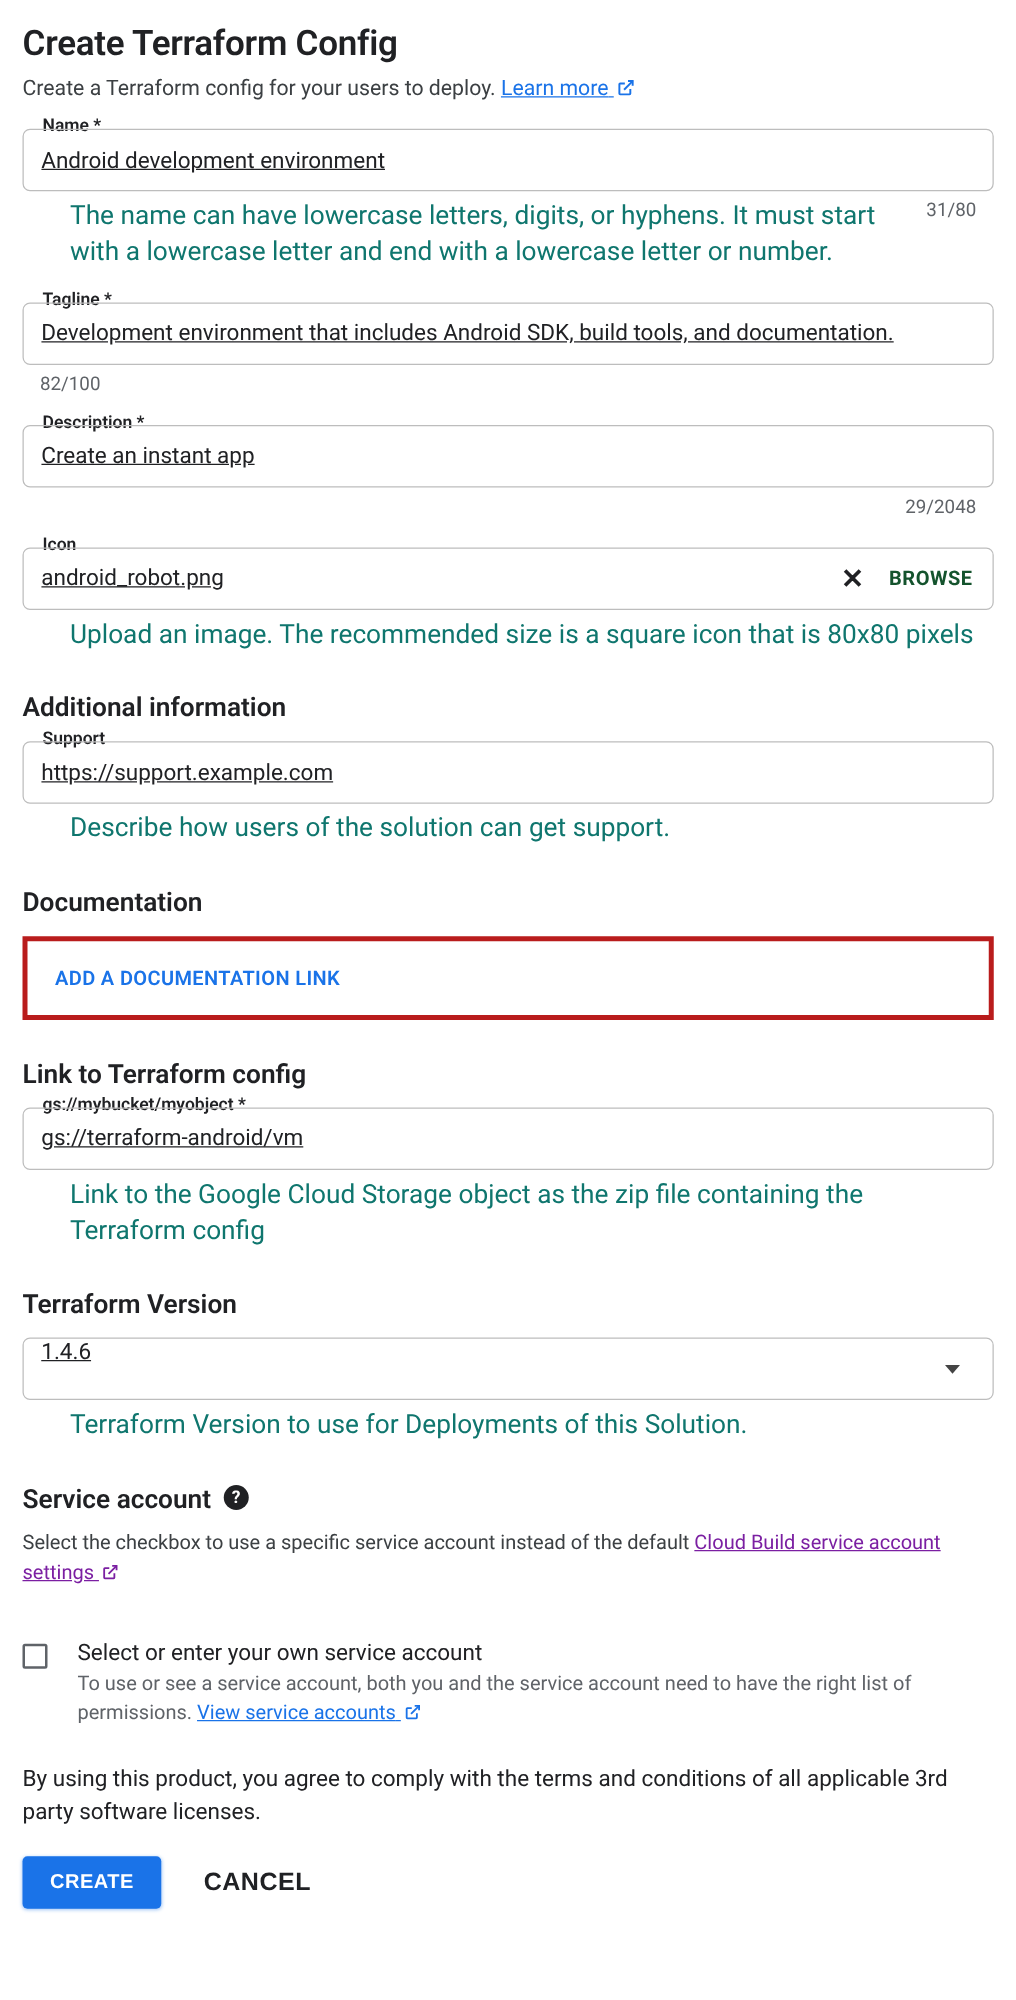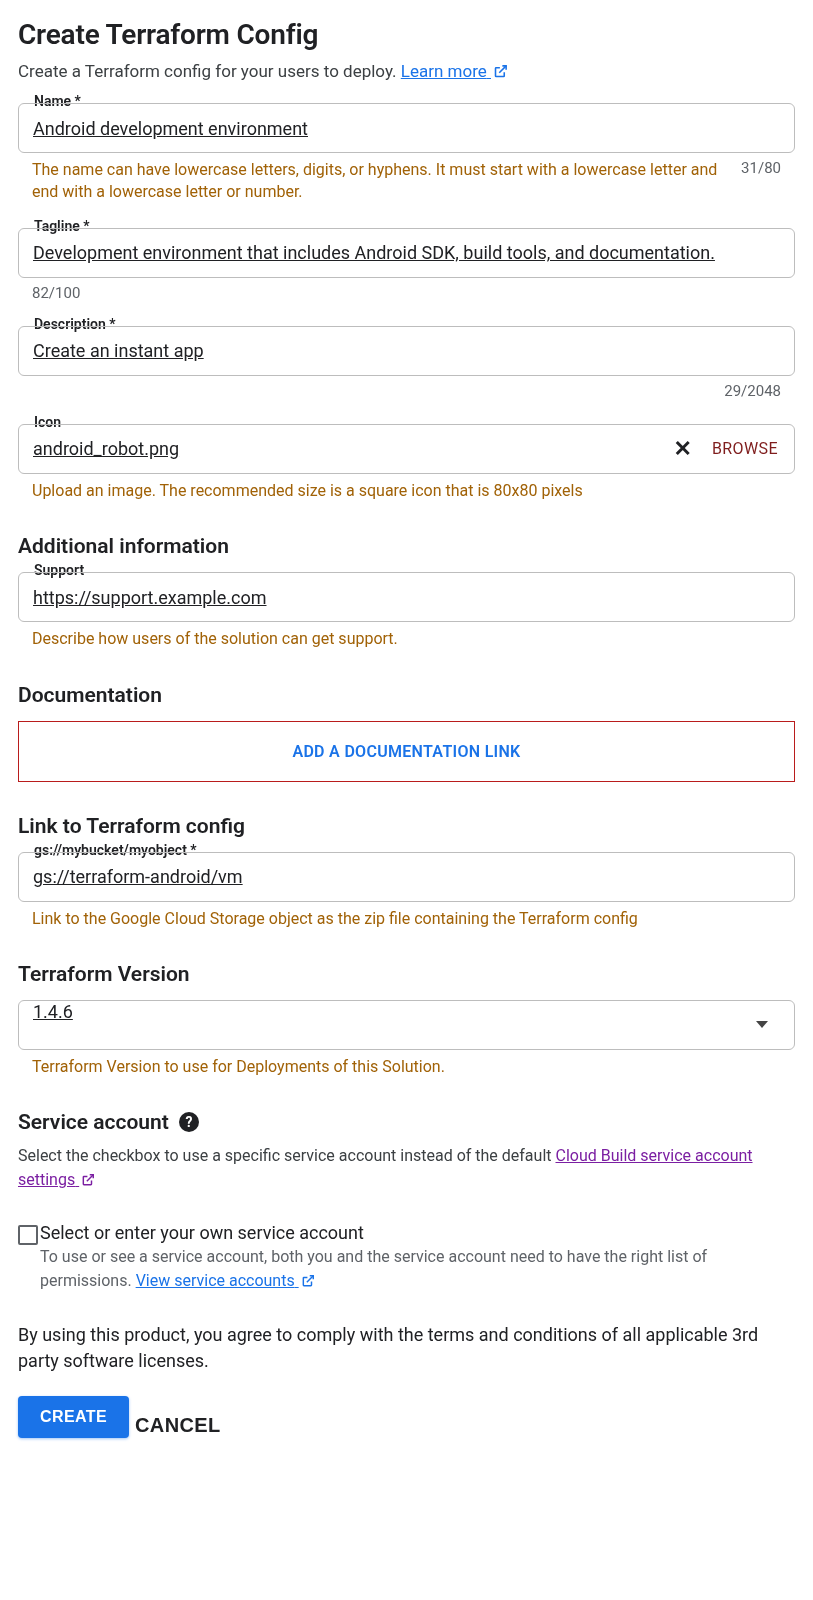--- a/index.html
+++ b/index.html
@@ -70,23 +70,24 @@
   }
   .helper-row {
     display: flex;
     justify-content: space-between;
     align-items: flex-start;
     margin-top: 6px;
     padding: 0 14px;
     gap: 20px;
   }
   .helper-text {
-    font-size: 16px;
-    color: #a16207;
+    font-size: 21px;
+    color: #0f766e;
     line-height: 1.4;
+    margin-left: 24px;
   }
   .counter {
     font-size: 15px;
     color: #5f6368;
     white-space: nowrap;
   }
 
   .icon-field-row {
     display: flex;
     align-items: center;
@@ -94,37 +95,36 @@
     width: 100%;
     padding-right: 16px;
   }
   .clear-x {
     font-size: 22px;
     font-weight: 700;
     cursor: pointer;
     padding: 0 6px;
   }
   .browse-btn {
-    color: #7f1d1d;
-    font-weight: 400;
+    color: #14532d;
+    font-weight: 700;
     font-size: 16px;
     letter-spacing: 0.4px;
     cursor: pointer;
   }
 
   h2.section {
     font-size: 21px;
     font-weight: 600;
     margin: 32px 0 14px 0;
   }
 
   .doc-link-box {
-    border: 1px solid #b91c1c;
+    border: 4px solid #b91c1c;
     padding: 20px 22px;
-    text-align: center;
   }
   .doc-link-box .add {
     color: #1a73e8;
     font-weight: 600;
     font-size: 16px;
     letter-spacing: 0.3px;
     cursor: pointer;
   }
 
   .select-wrap .field {
@@ -135,53 +135,53 @@
   .caret {
     width: 0; height: 0;
     border-left: 6px solid transparent;
     border-right: 6px solid transparent;
     border-top: 7px solid #444;
     margin-left: 8px;
   }
 
   .svc-header {
     display: flex;
-    align-items: center;
+    align-items: flex-start;
     gap: 10px;
     margin: 32px 0 10px 0;
   }
   .svc-header .title { font-size: 21px; font-weight: 600; }
   .help-circle {
     width: 20px; height: 20px; border-radius: 50%;
     background: #202124; color: #fff;
     display: inline-flex; align-items: center; justify-content: center;
     font-size: 14px; font-weight: 700;
   }
   .svc-desc { font-size: 16px; color: #3c4043; line-height: 1.5; }
 
   .checkbox-row {
     display: flex;
-    gap: 2px;
-    margin-top: 28px;
+    gap: 24px;
+    margin-top: 40px;
     align-items: flex-start;
   }
   .checkbox {
     width: 20px; height: 20px;
     border: 2px solid #5f6368;
     border-radius: 2px;
     flex: none;
     margin-top: 3px;
     cursor: pointer;
   }
   .cb-label { font-size: 18px; color: #202124; }
   .cb-sub   { font-size: 16px; color: #5f6368; line-height: 1.45; margin-top: 2px; }
 
   .agree { font-size: 18px; color: #202124; line-height: 1.45; margin-top: 28px; }
 
-  .actions { display: flex; align-items: flex-end; margin-top: 22px; }
+  .actions { display: flex; gap: 28px; align-items: center; margin-top: 22px; }
   .btn-primary {
     background: #1a73e8;
     color: #fff;
     font-weight: 600;
     font-size: 16px;
     letter-spacing: 0.4px;
     border: none;
     border-radius: 4px;
     padding: 12px 22px;
     cursor: pointer;

